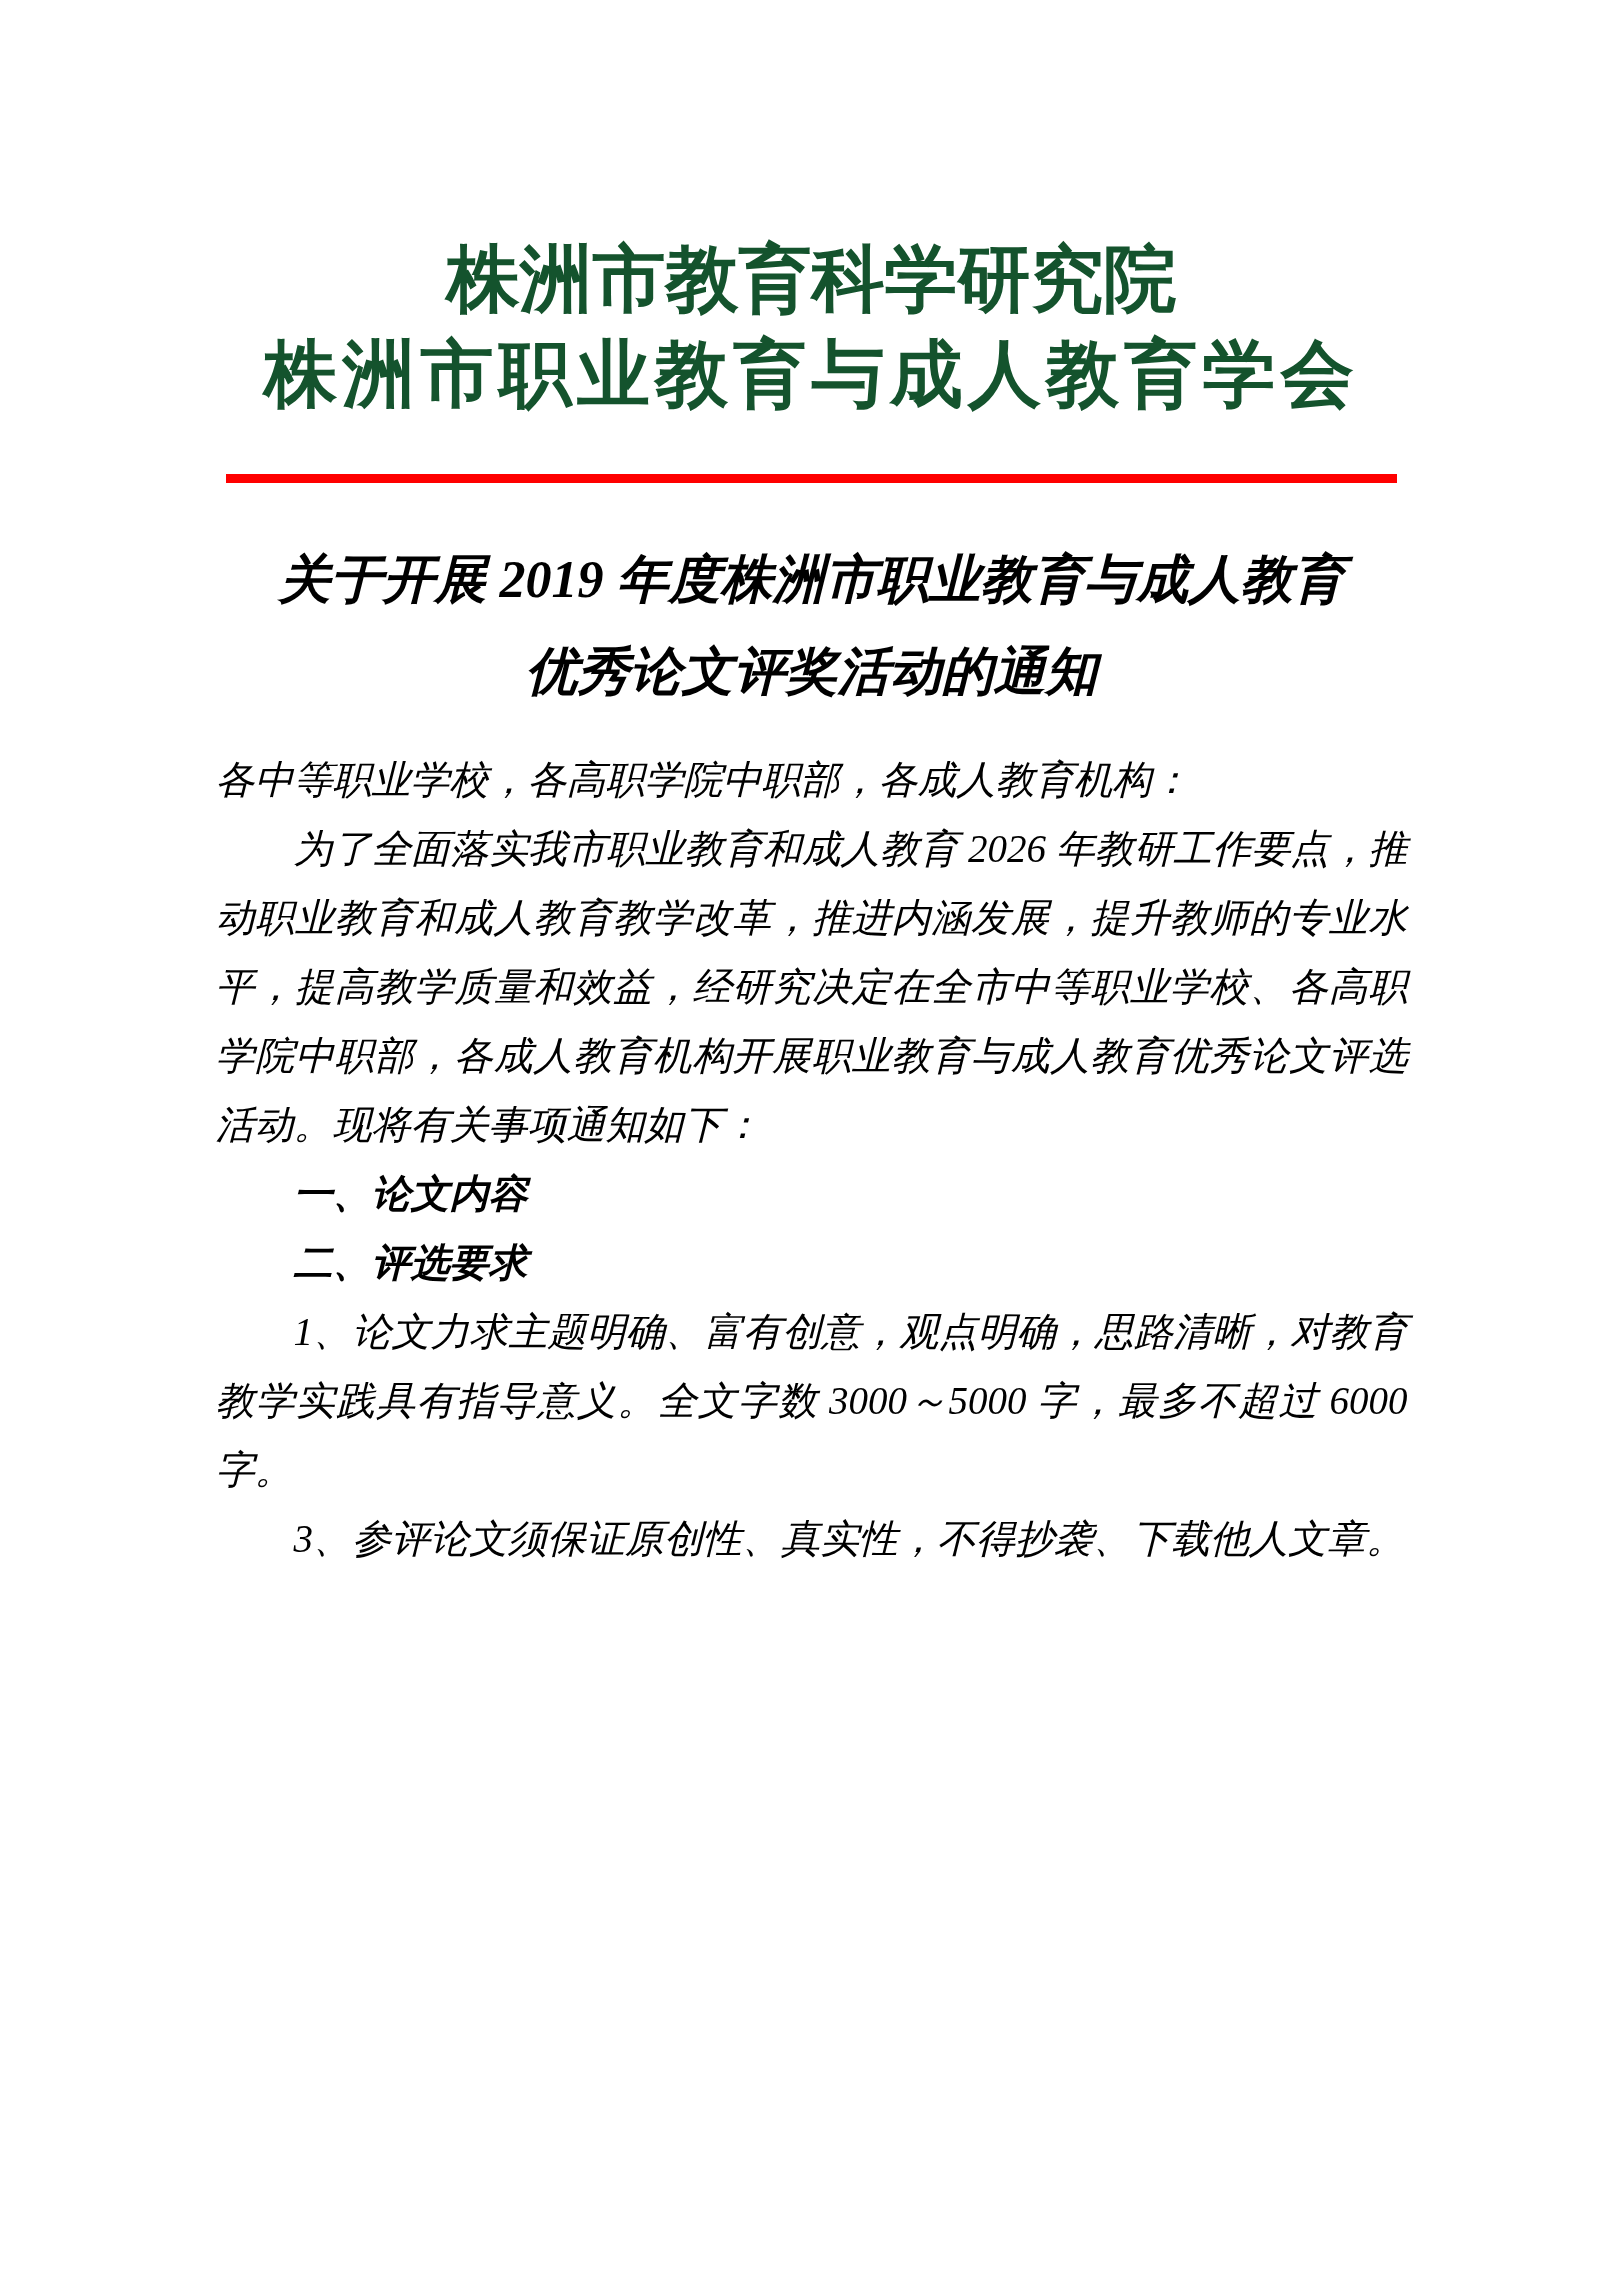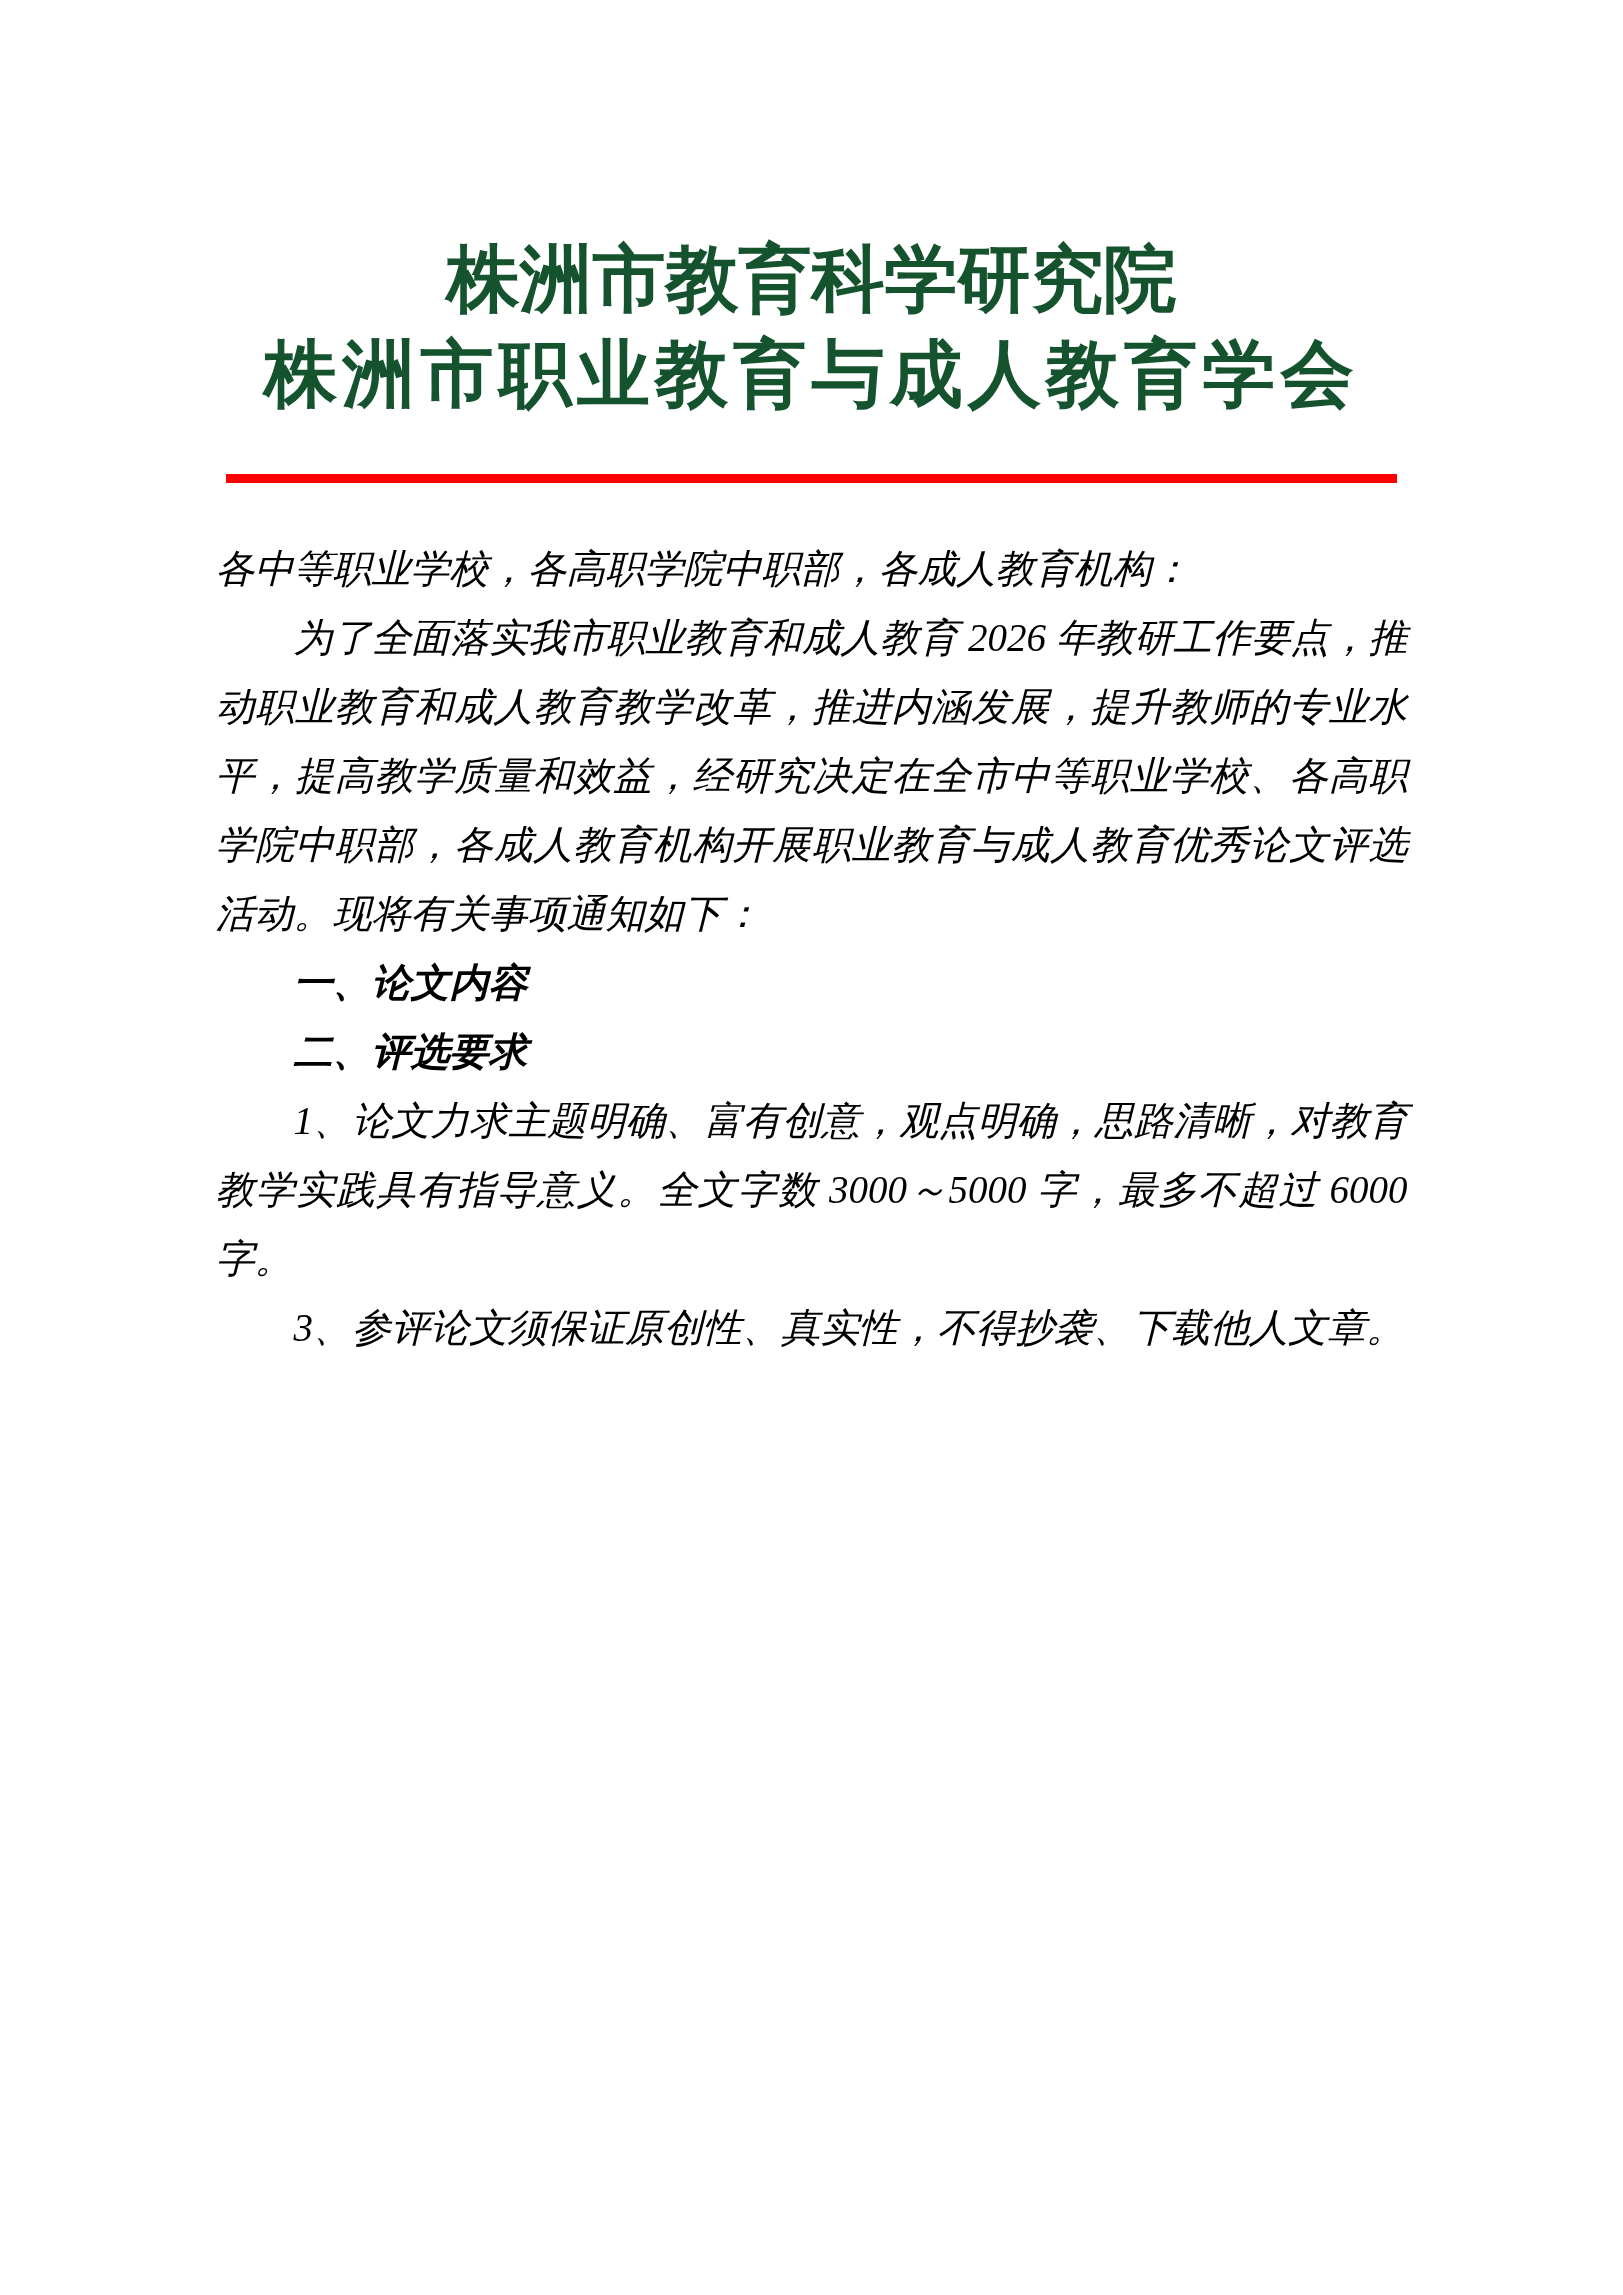--- a/index.html
+++ b/index.html
@@ -63,20 +63,22 @@
 <div class="page">
 
   <div class="letterhead">
     <div class="lh-line1">株洲市教育科学研究院</div>
     <div class="lh-line2">株洲市职业教育与成人教育学会</div>
   </div>
 
   <div class="red-rule"></div>
 
   <div class="doc-title">
+    <div>关于开展 2019 年度株洲市职业教育与成人教育</div>
+    <div>优秀论文评奖活动的通知</div>
   </div>
 
   <div class="doc-body">
     <p>各中等职业学校，各高职学院中职部，各成人教育机构：</p>
     <p class="indent">为了全面落实我市职业教育和成人教育 2026 年教研工作要点，推动职业教育和成人教育教学改革，推进内涵发展，提升教师的专业水平，提高教学质量和效益，经研究决定在全市中等职业学校、各高职学院中职部，各成人教育机构开展职业教育与成人教育优秀论文评选活动。现将有关事项通知如下：</p>
     <p class="indent bold">一、论文内容</p>
     <p class="indent bold">二、评选要求</p>
     <p class="indent">1、论文力求主题明确、富有创意，观点明确，思路清晰，对教育教学实践具有指导意义。全文字数 3000～5000 字，最多不超过 6000 字。</p>
     <p class="indent">3、参评论文须保证原创性、真实性，不得抄袭、下载他人文章。</p>
   </div>

